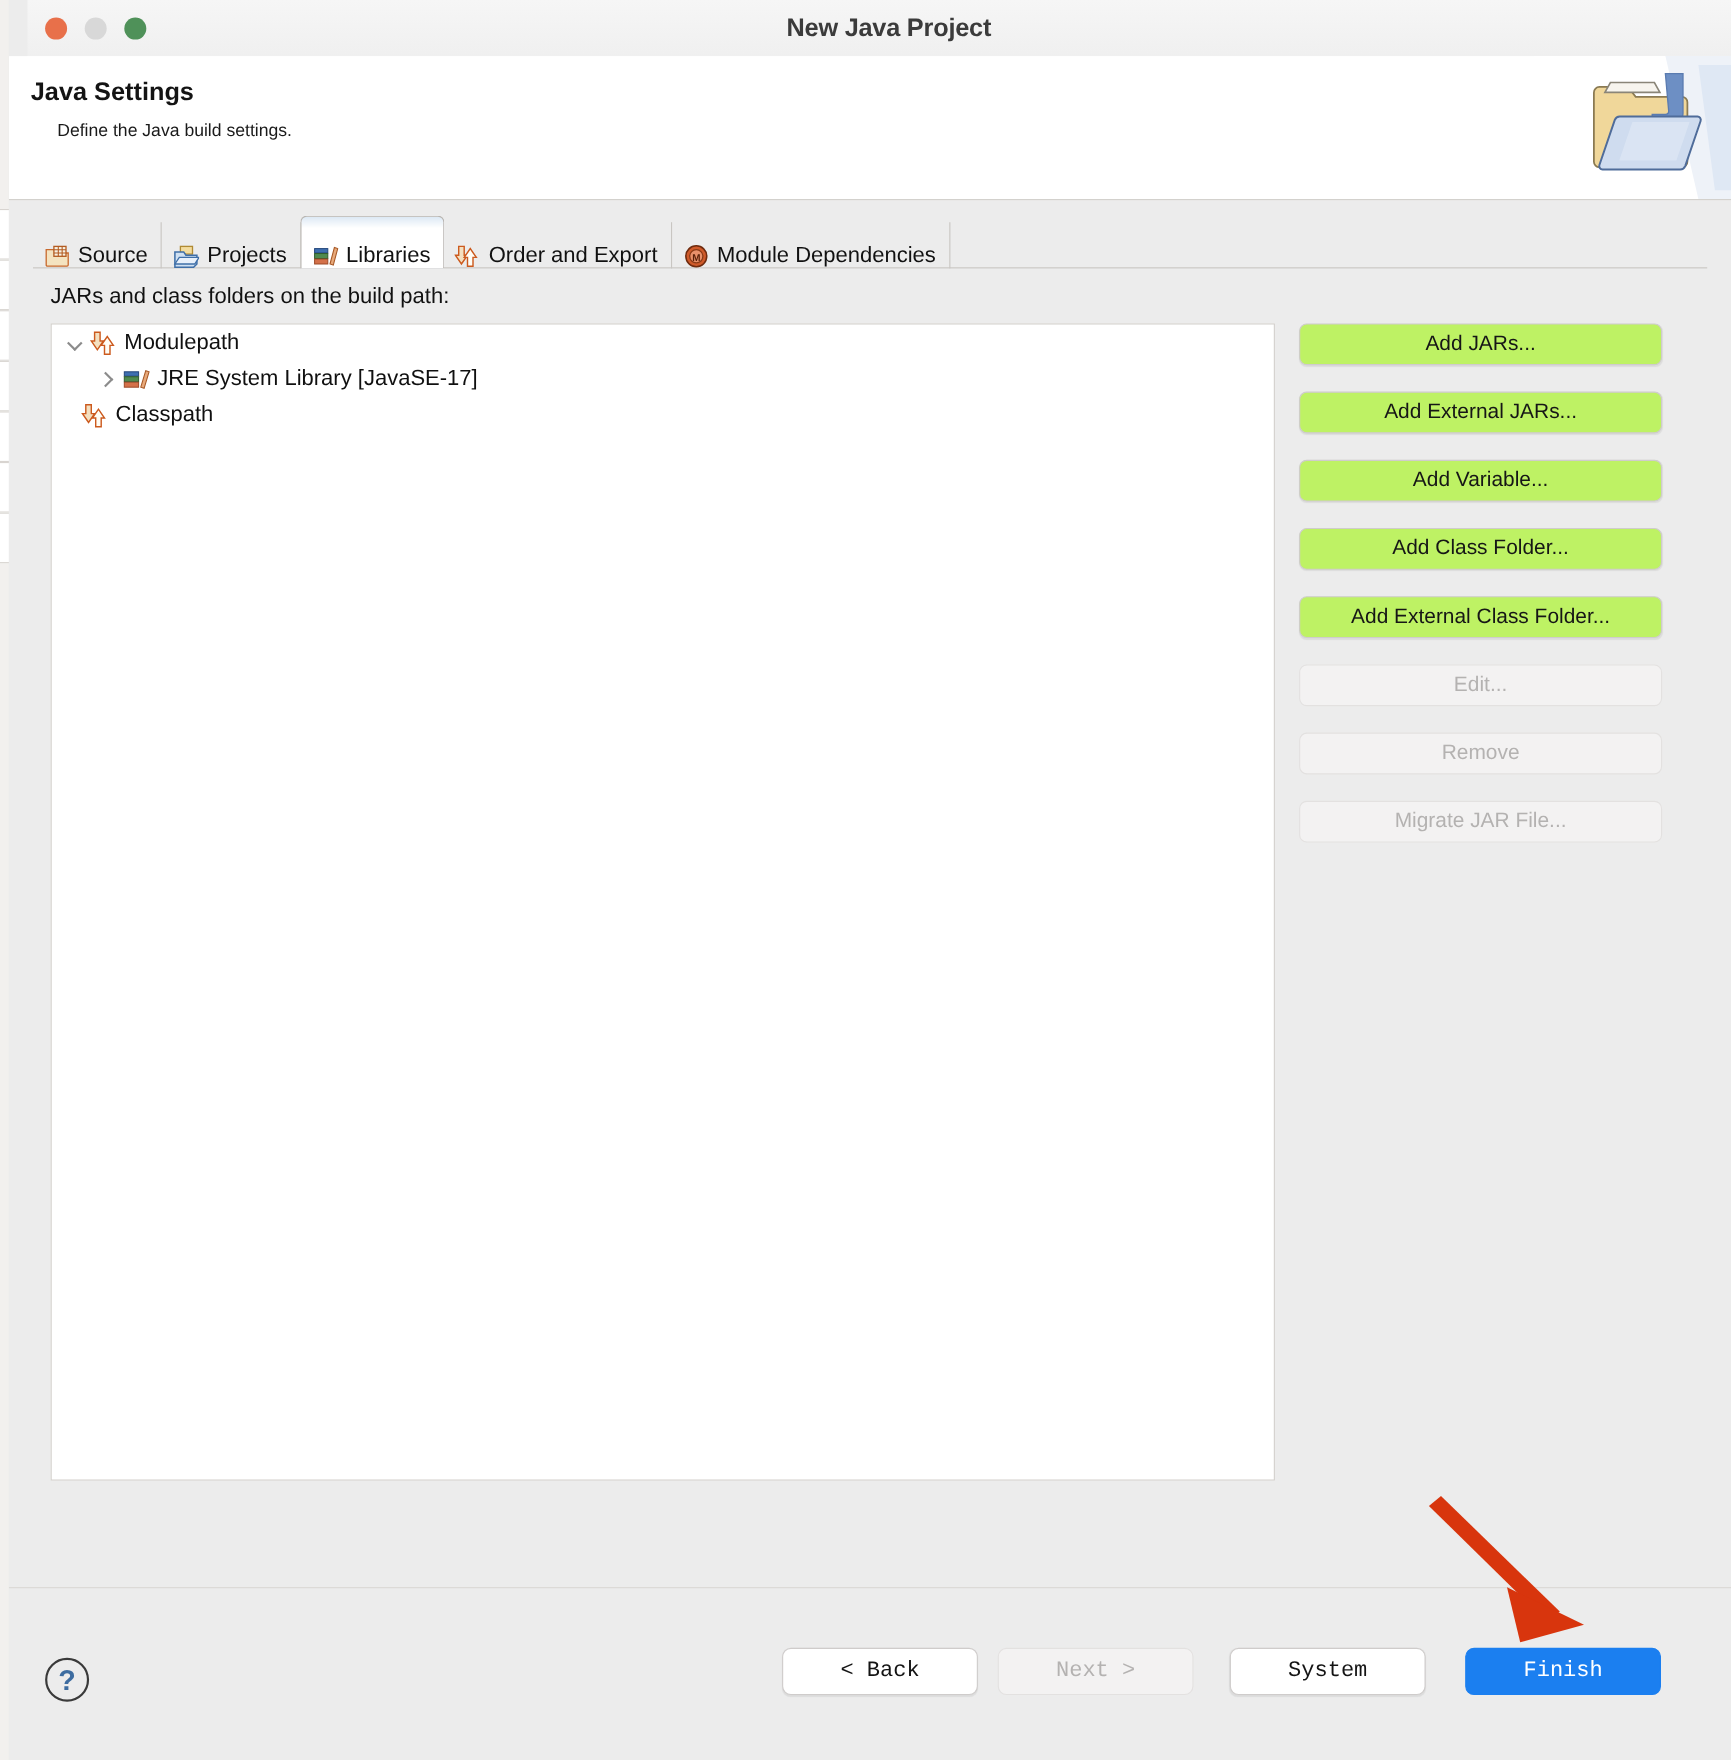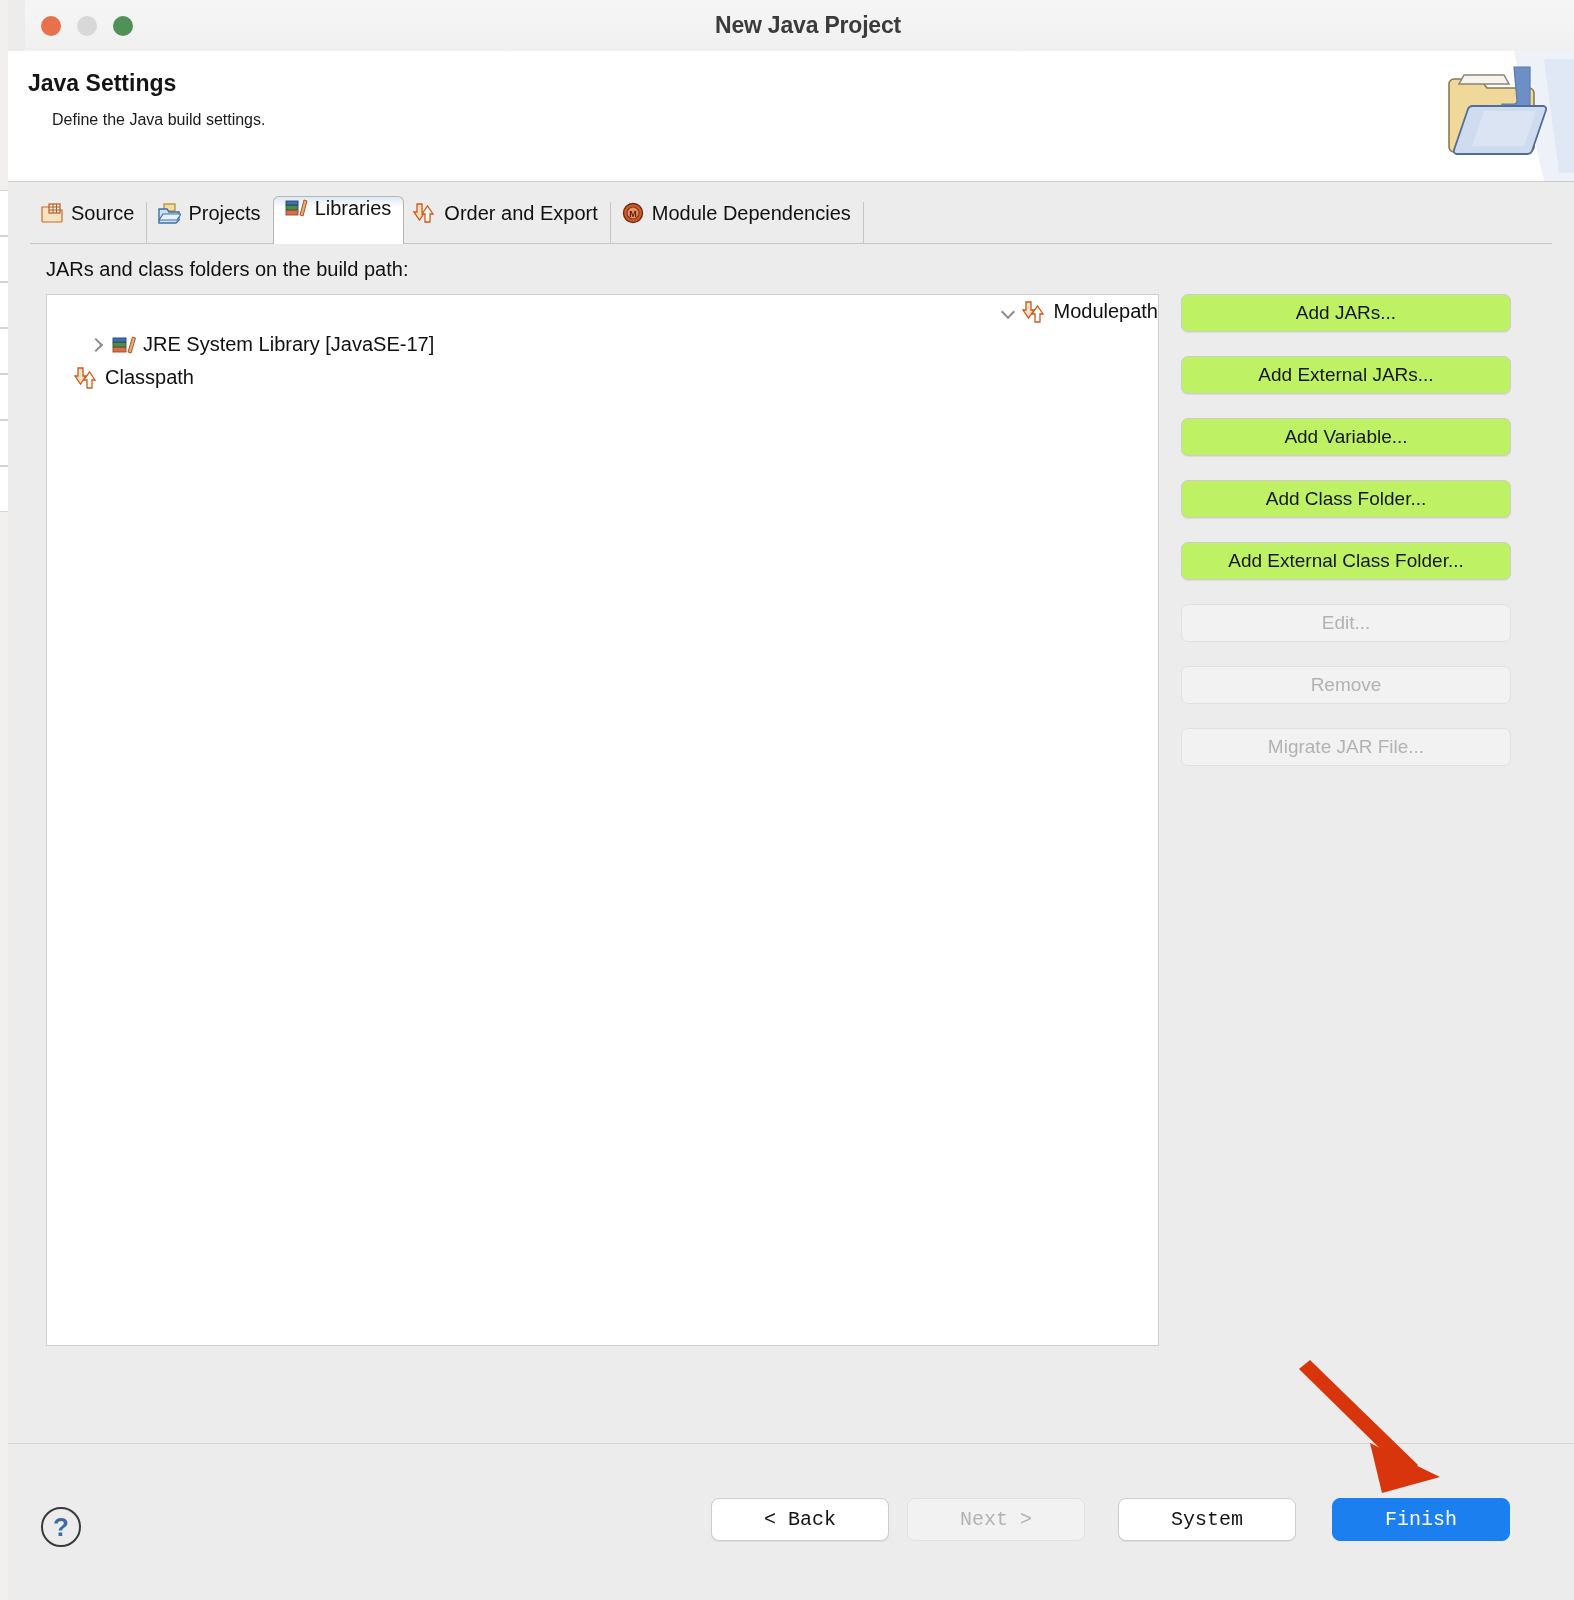--- a/index.html
+++ b/index.html
@@ -106,21 +106,21 @@
   }
   .tabs {
     position: absolute;
     left: 22px; bottom: 0;
     height: 46px;
     display: flex;
     align-items: flex-end;
   }
   .tab {
     display: flex;
-    align-items: flex-start;
+    align-items: flex-end;
     gap: 7px;
     height: 42px;
     padding: 0 12px 0 10px;
     font-size: 20px;
     color: #111111;
     box-sizing: border-box;
     border-right: 1px solid #c9c6c2;
     position: relative;
     white-space: nowrap;
   }
@@ -367,21 +367,21 @@
         <span>Module Dependencies</span>
       </div>
 
     </div>
   </div>
 
   <div id="content-label">JARs and class folders on the build path:</div>
 
   <div id="treepanel">
 
-    <div class="tree-row" style="padding-left:10px;justify-content:flex-end;">
+    <div class="tree-row" style="padding-left:10px;">
       <span class="twisty down"></span>
       <span class="tree-icon">
         <svg width="26" height="24" viewBox="0 0 26 24">
           <path d="M5 2 h5 v8 h3 l-5.5 8 L2 10 h3 z" fill="#f4e0c0" stroke="#cc5a1e" stroke-width="1.3"></path>
           <path d="M19 22 h-5 v-8 h-3 l5.5 -8 L22 14 h-3 z" fill="#fffdf5" stroke="#cc5a1e" stroke-width="1.3"></path>
         </svg>
       </span>
       <span>Modulepath</span>
     </div>
 

